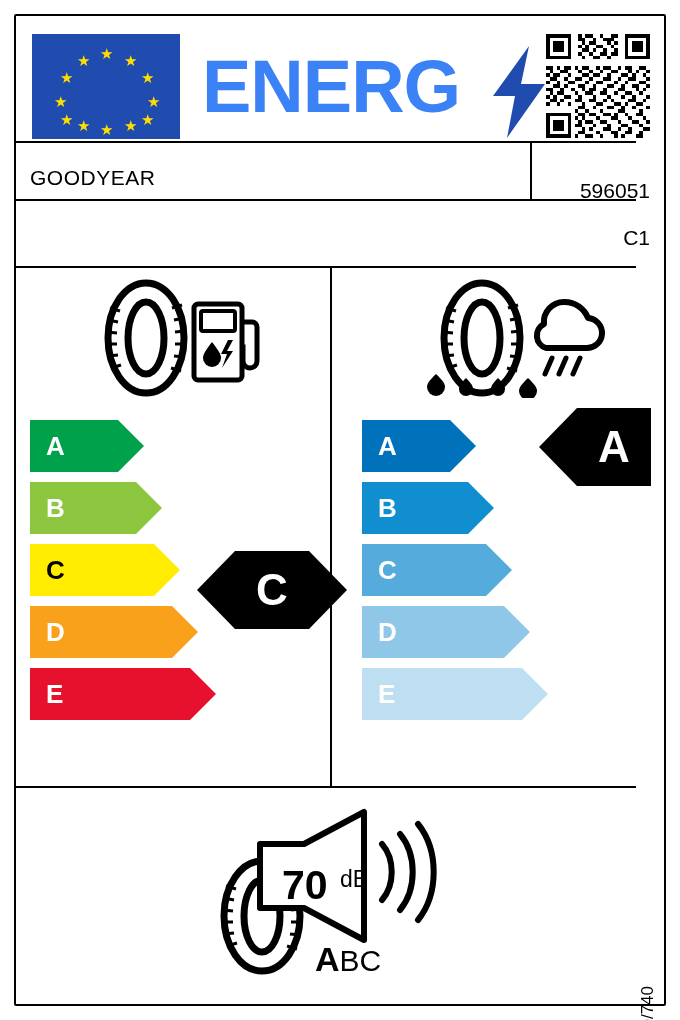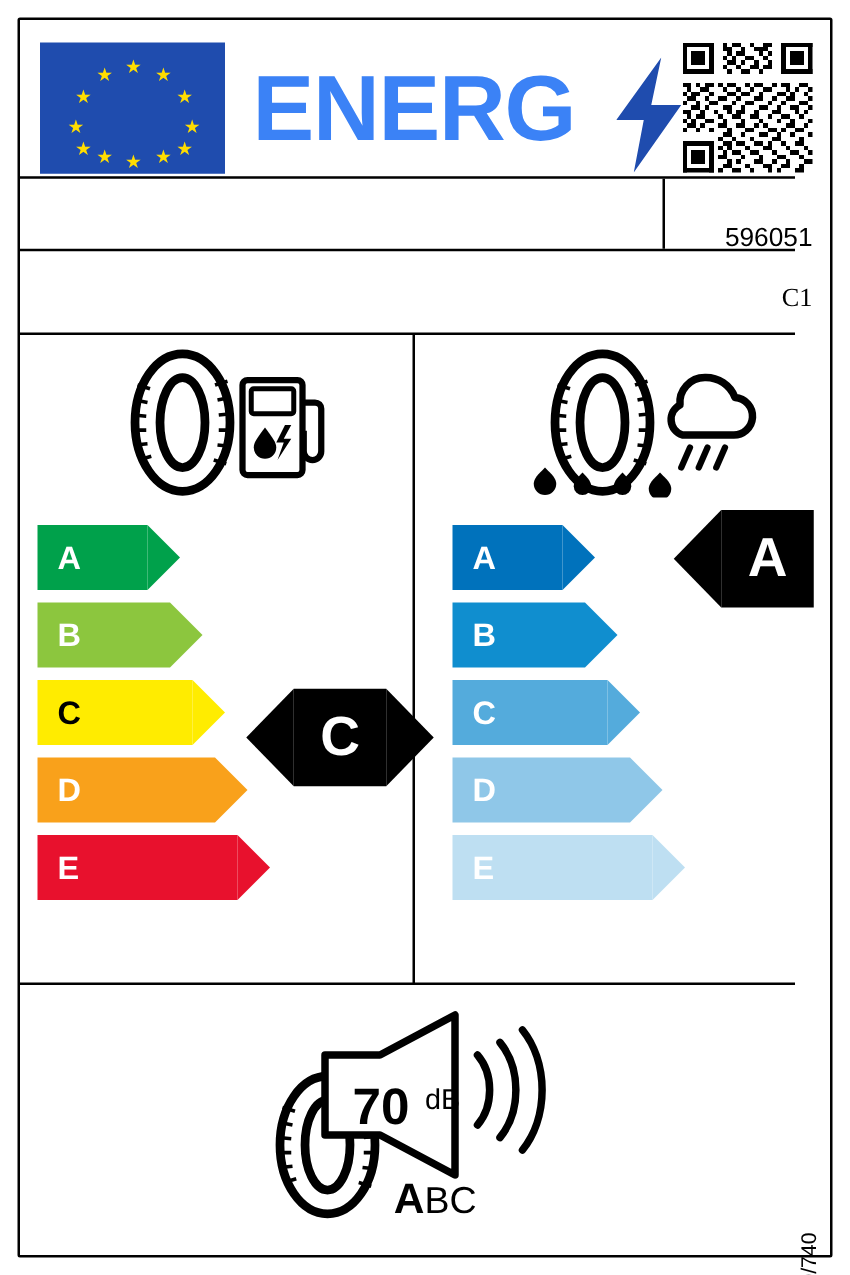--- a/index.html
+++ b/index.html
@@ -115,21 +115,20 @@
     left: 30px;
     top: 224px;
     font-size: 25px;
     letter-spacing: 0.5px;
   }
   .class-code {
     position: absolute;
     right: 30px;
     top: 226px;
     font-size: 21px;
-    font-family: Liberation Serif, serif;
   }
 
   
   .vdiv {
     position: absolute;
     left: 330px;
     top: 268px;
     width: 2px;
     height: 520px;
     background: #000;
@@ -489,20 +488,21 @@
         <rect x="15" y="28" width="1" height="1"></rect>
           <rect x="19" y="28" width="1" height="1"></rect>
         <rect x="21" y="28" width="1" height="1"></rect>
           <rect x="25" y="28" width="2" height="1"></rect>
       </g>
     </svg>
   </div>
 
   <div class="hline" style="top:141px;"></div>
   <div class="serial-box"></div>
+  <div class="brand">GOODYEAR</div>
   <div class="serial">596051</div>
 
   <div class="hline" style="top:199px;"></div>
   <div class="class-code">C1</div>
   <div class="hline" style="top:266px;"></div>
 
   <div class="vdiv"></div>
 
   <svg class="pic-fuel" viewBox="0 0 180 120">
     <g>

